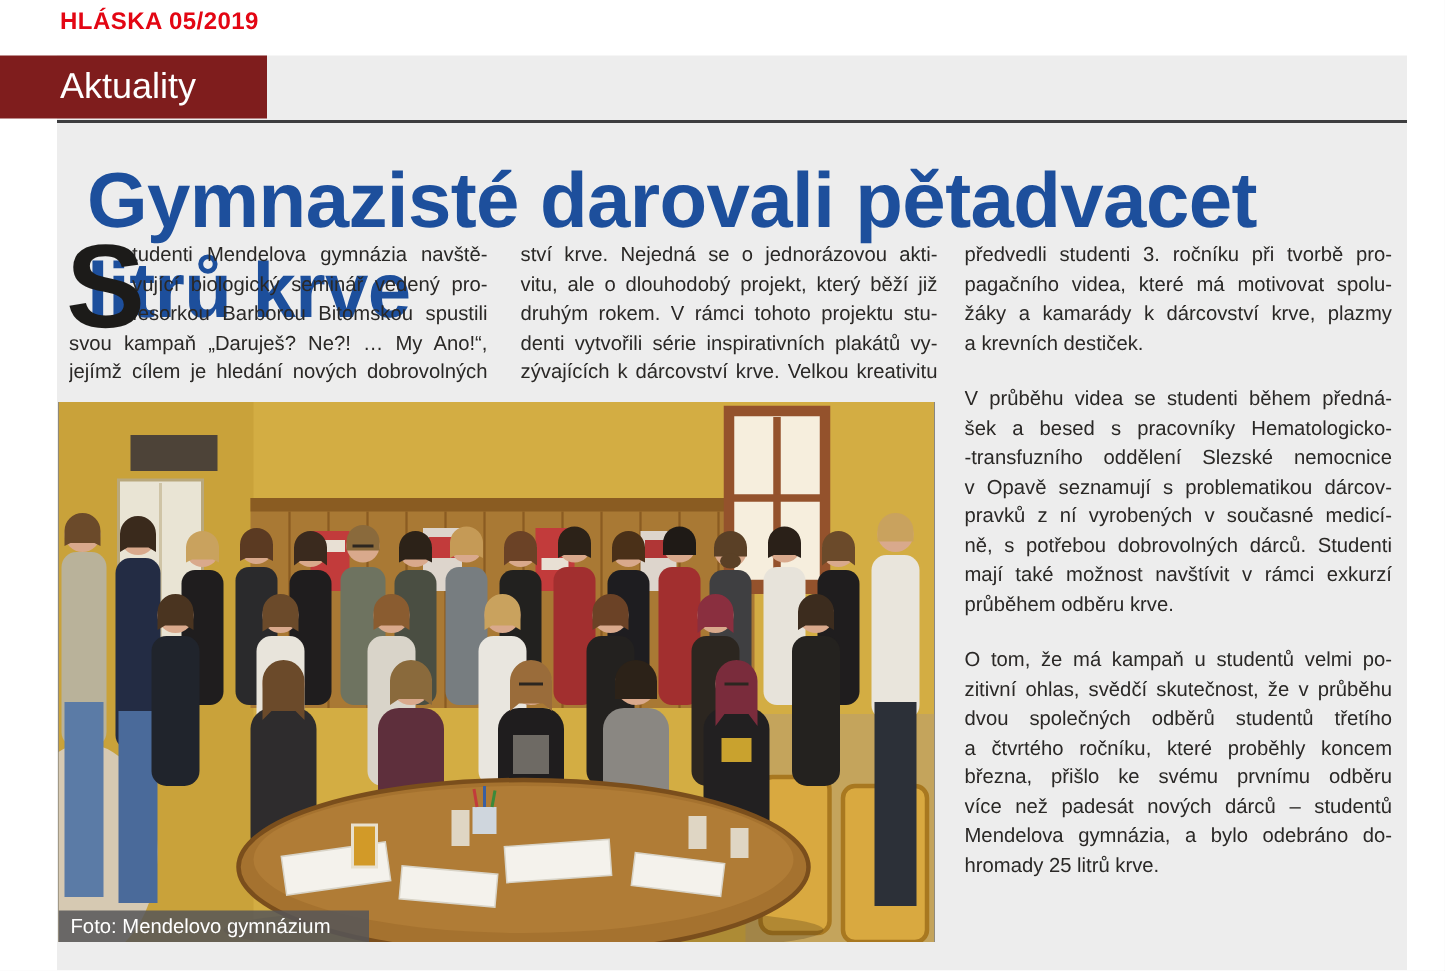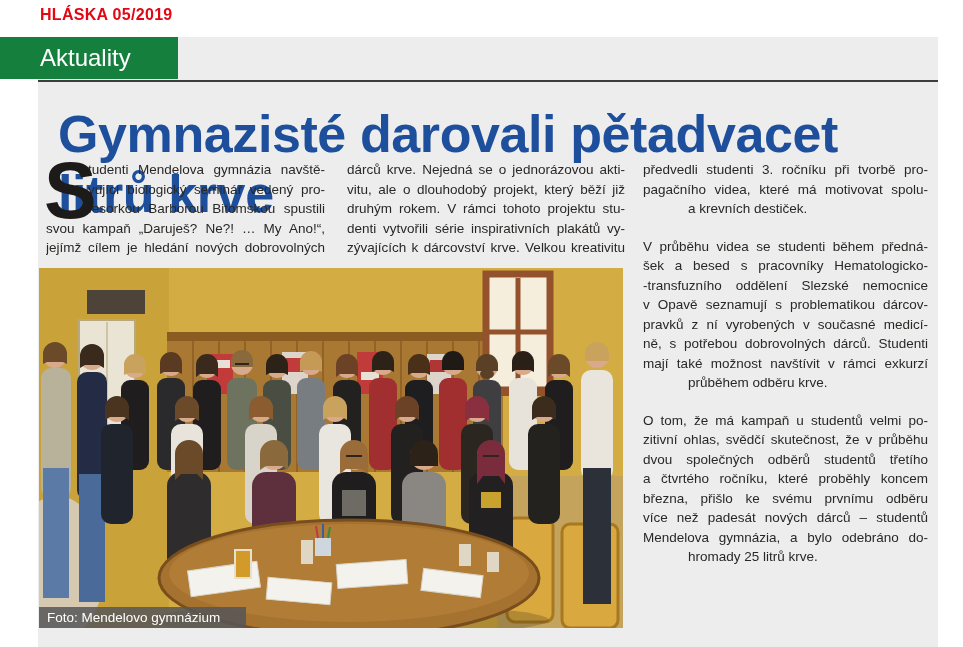--- a/index.html
+++ b/index.html
@@ -8,38 +8,38 @@
     font-family:"Liberation Sans", sans-serif;
   }
   .masthead{
     position:absolute;left:40px;top:6px;font-size:16px;font-weight:bold;
     color:#e30613;letter-spacing:.3px;
   }
   .panel{
     position:absolute;left:38px;top:37px;width:900px;height:610px;background:#ededed;
   }
   .section-tab{
-    position:absolute;left:0;top:37px;width:178px;height:42px;background:#15803d;
+    position:absolute;left:0;top:37px;width:178px;height:42px;background:#7f1d1d;
     display:flex;align-items:center;padding-left:40px;box-sizing:border-box;
   }
   .section-tab span{color:#ffffff;font-size:24px;line-height:1;}
   .rule{
     position:absolute;left:38px;top:80px;width:900px;height:2px;background:#3d3d3f;
   }
   .headline{
     position:absolute;left:46px;top:92px;width:888px;margin:12px;
     font-size:52px;font-weight:bold;letter-spacing:-0.4px;color:#1d4f9c;
   }
   .col{
     position:absolute;top:160px;font-size:13.5px;line-height:19.5px;color:#2a2826;
   }
   .col .ln{
     text-align:justify;text-align-last:justify;white-space:nowrap;overflow:hidden;height:19.5px;
   }
-  .col .ln.last{text-align-last:left;margin-left:45px;}
+  .col .ln.last{text-align-last:left;}
   .col1{left:46px;width:279px;}
   .col2{left:347px;width:278px;}
   .col3{left:643px;width:285px;}
   .col3 .para{margin:0 0 18px 0;}
   .col1 .indent{margin-left:42px;}
   .dropcap{
     position:absolute;left:-2px;top:-9px;font-size:79px;line-height:1;
     font-weight:600;color:#1c1b19;
   }
   .photo{
@@ -72,31 +72,32 @@
   <div class="col col1">
     <span class="dropcap">S</span>
     <div class="ln indent">tudenti Mendelova gymnázia navště-</div>
     <div class="ln indent">vující biologický seminář vedený pro-</div>
     <div class="ln indent">fesorkou Barborou Bitomskou spustili</div>
     <div class="ln">svou kampaň „Daruješ? Ne?! … My Ano!“,</div>
     <div class="ln">jejímž cílem je hledání nových dobrovolných</div>
   </div>
 
   <div class="col col2">
-    <div class="ln">dárců krve. Nejedná se o jednorázovou akti-</div>
+    <div class="ln">ství krve. Nejedná se o jednorázovou akti-</div>
     <div class="ln">vitu, ale o dlouhodobý projekt, který běží již</div>
     <div class="ln">druhým rokem. V rámci tohoto projektu stu-</div>
     <div class="ln">denti vytvořili série inspirativních plakátů vy-</div>
     <div class="ln">zývajících k dárcovství krve. Velkou kreativitu</div>
   </div>
 
   <div class="col col3">
     <div class="para">
       <div class="ln">předvedli studenti 3. ročníku při tvorbě pro-</div>
       <div class="ln">pagačního videa, které má motivovat spolu-</div>
+      <div class="ln">žáky a kamarády k dárcovství krve, plazmy</div>
       <div class="ln last">a krevních destiček.</div>
     </div>
     <div class="para">
       <div class="ln">V průběhu videa se studenti během předná-</div>
       <div class="ln">šek a besed s pracovníky Hematologicko-</div>
       <div class="ln">-transfuzního oddělení Slezské nemocnice</div>
       <div class="ln">v Opavě seznamují s problematikou dárcov-</div>
       <div class="ln">pravků z ní vyrobených v současné medicí-</div>
       <div class="ln">ně, s potřebou dobrovolných dárců. Studenti</div>
       <div class="ln">mají také možnost navštívit v rámci exkurzí</div>

